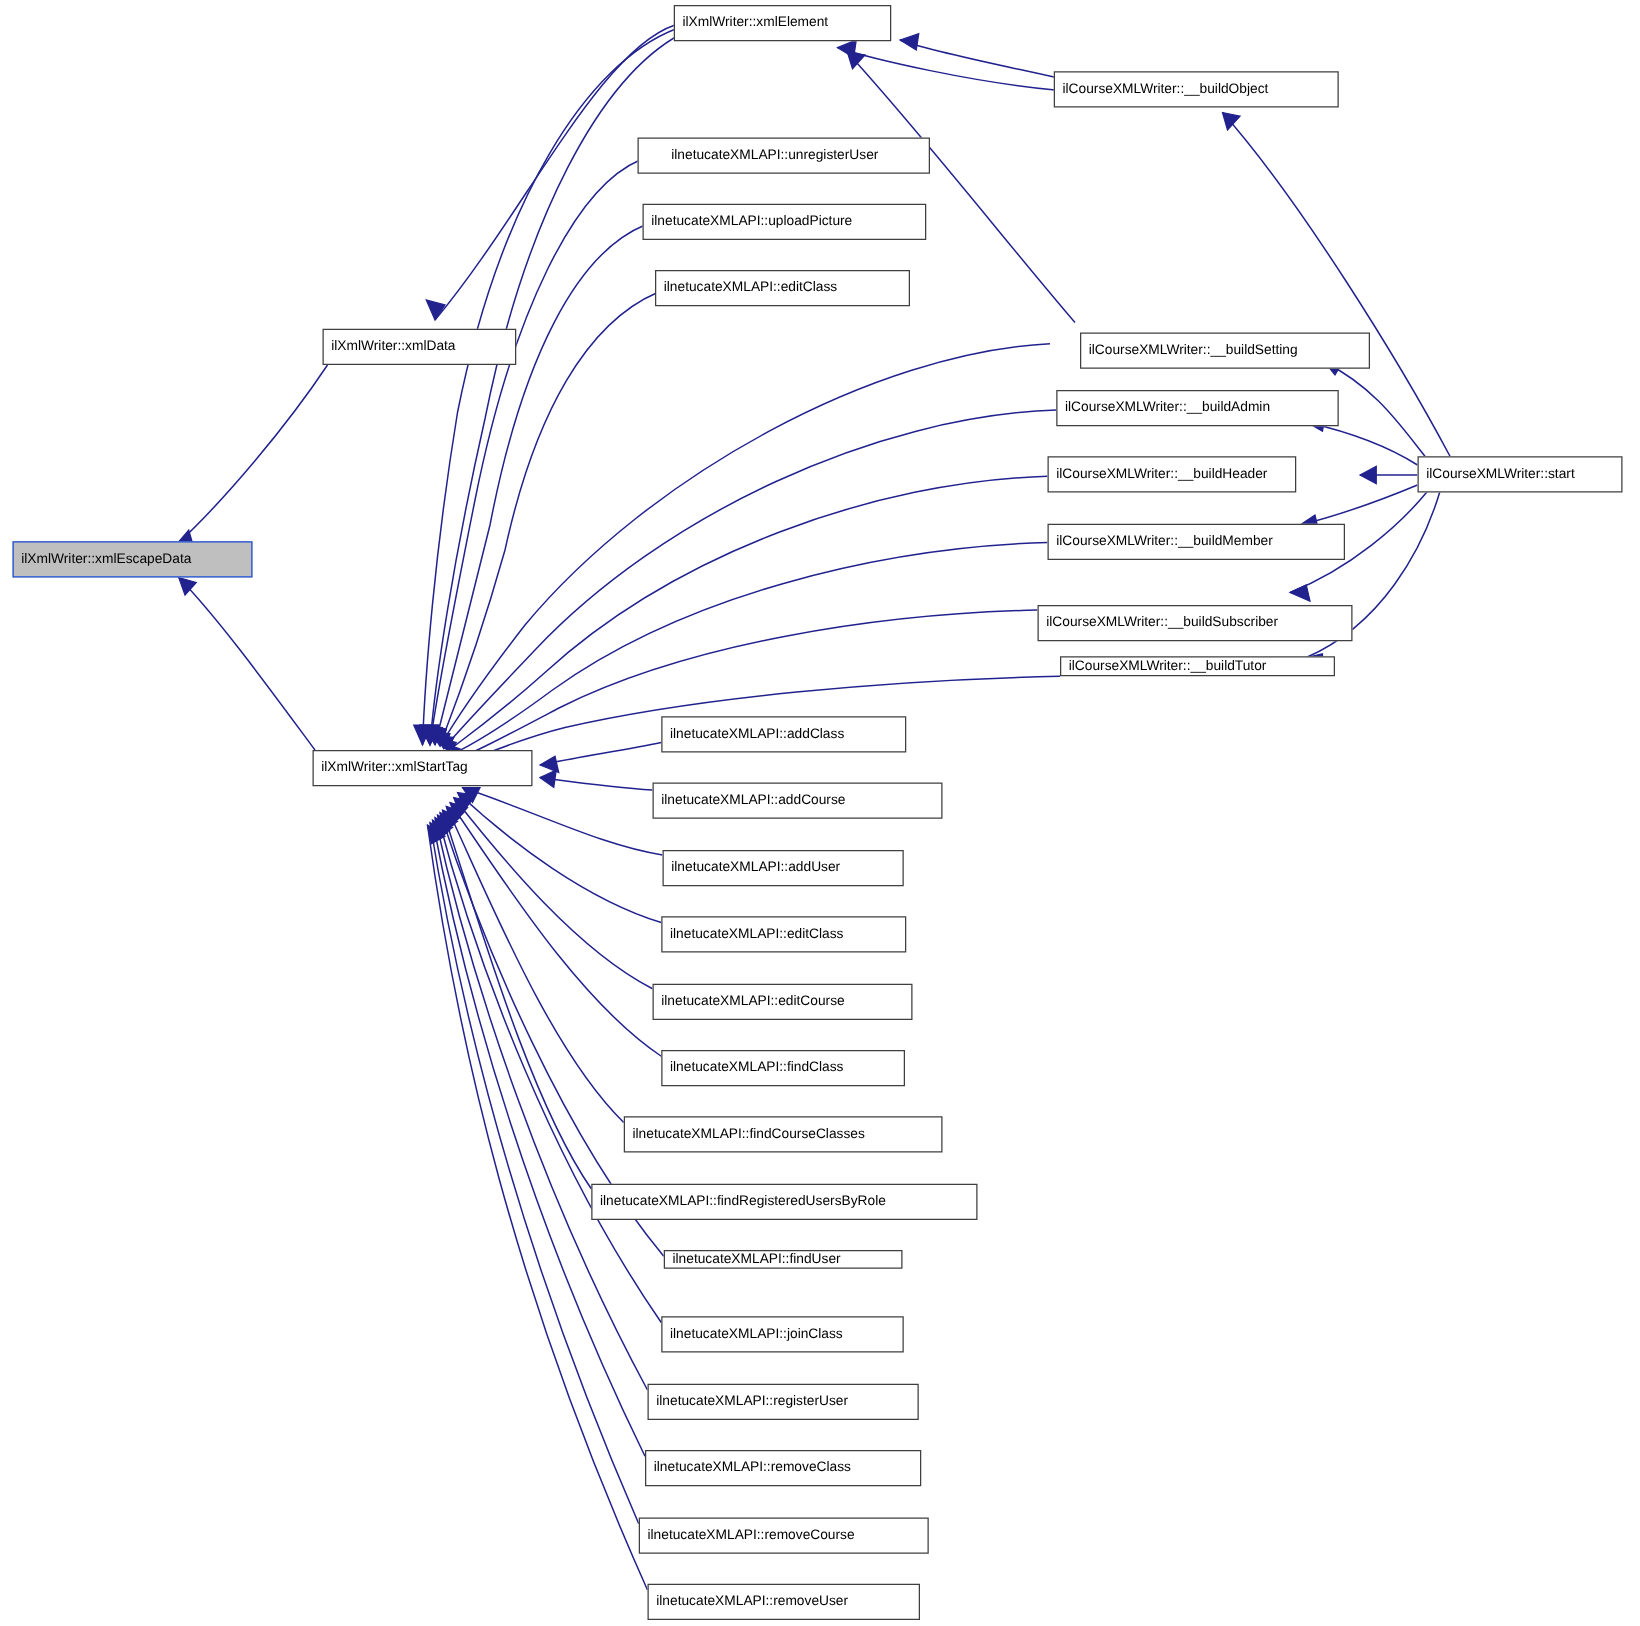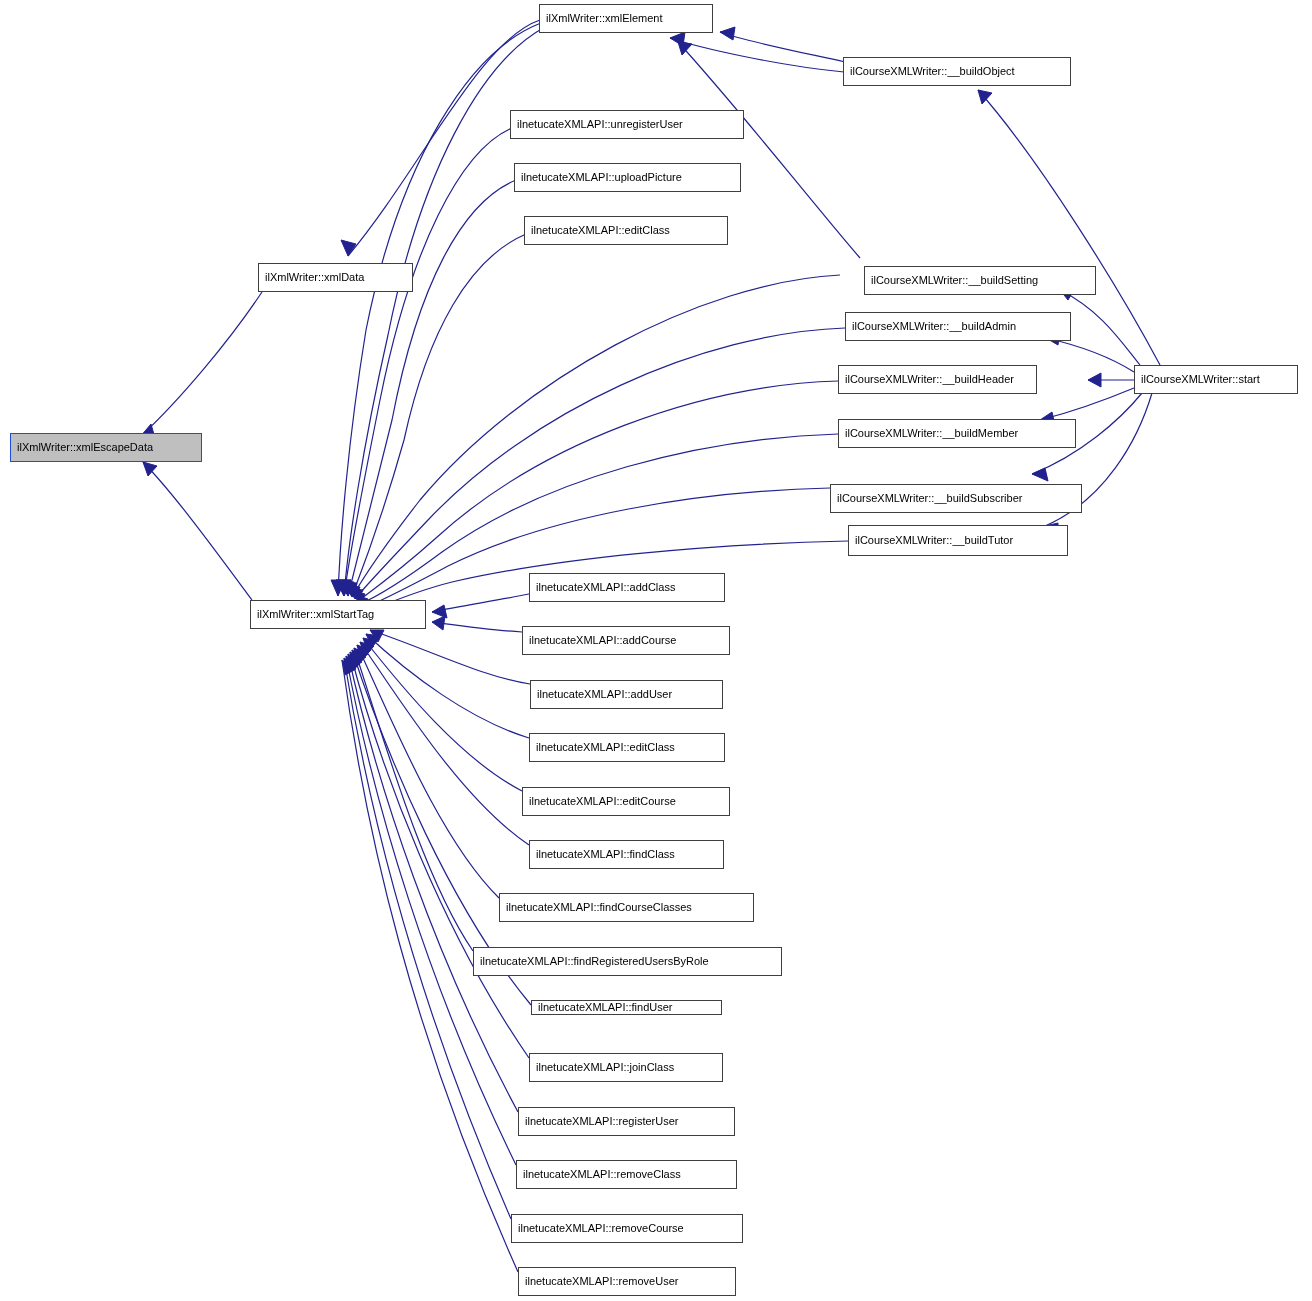--- a/index.html
+++ b/index.html
@@ -128,21 +128,21 @@
     </div>
     <div class="node" style="left: 258px; top: 263px; width: 155px; height: 29px;">
       <span class="lbl">ilXmlWriter::xmlData</span>
     </div>
     <div class="node" style="left: 250px; top: 600px; width: 176px; height: 29px;">
       <span class="lbl">ilXmlWriter::xmlStartTag</span>
     </div>
     <div class="node" style="left: 539px; top: 4px; width: 174px; height: 29px;">
       <span class="lbl">ilXmlWriter::xmlElement</span>
     </div>
-    <div class="node" style="left: 510px; top: 110px; width: 234px; height: 29px;">
+    <div class="node" style="left: 510px; top: 110px; width: 234px; height: 29px; padding-left: 20px;">
       <span class="lbl">ilnetucateXMLAPI::unregisterUser</span>
     </div>
     <div class="node" style="left: 514px; top: 163px; width: 227px; height: 29px;">
       <span class="lbl">ilnetucateXMLAPI::uploadPicture</span>
     </div>
     <div class="node" style="left: 524px; top: 216px; width: 204px; height: 29px;">
       <span class="lbl">ilnetucateXMLAPI::editClass</span>
     </div>
     <div class="node" style="left: 843px; top: 57px; width: 228px; height: 29px;">
       <span class="lbl">ilCourseXMLWriter::__buildObject</span>
@@ -155,30 +155,30 @@
     </div>
     <div class="node" style="left: 838px; top: 365px; width: 199px; height: 29px;">
       <span class="lbl">ilCourseXMLWriter::__buildHeader</span>
     </div>
     <div class="node" style="left: 838px; top: 419px; width: 238px; height: 29px;">
       <span class="lbl">ilCourseXMLWriter::__buildMember</span>
     </div>
     <div class="node" style="left: 830px; top: 484px; width: 252px; height: 29px;">
       <span class="lbl">ilCourseXMLWriter::__buildSubscriber</span>
     </div>
-    <div class="node" style="left: 848px; top: 525px; width: 220px; height: 31px;">
+    <div class="node" style="left: 848px; top: 525px; width: 220px; height: 16px;">
       <span class="lbl">ilCourseXMLWriter::__buildTutor</span>
     </div>
     <div class="node" style="left: 1134px; top: 365px; width: 164px; height: 29px;">
       <span class="lbl">ilCourseXMLWriter::start</span>
     </div>
     <div class="node" style="left: 529px; top: 573px; width: 196px; height: 29px;">
       <span class="lbl">ilnetucateXMLAPI::addClass</span>
     </div>
-    <div class="node" style="left: 522px; top: 626px; width: 208px; height: 29px;">
+    <div class="node" style="left: 522px; top: 626px; width: 232px; height: 29px;">
       <span class="lbl">ilnetucateXMLAPI::addCourse</span>
     </div>
     <div class="node" style="left: 530px; top: 680px; width: 193px; height: 29px;">
       <span class="lbl">ilnetucateXMLAPI::addUser</span>
     </div>
     <div class="node" style="left: 529px; top: 733px; width: 196px; height: 29px;">
       <span class="lbl">ilnetucateXMLAPI::editClass</span>
     </div>
     <div class="node" style="left: 522px; top: 787px; width: 208px; height: 29px;">
       <span class="lbl">ilnetucateXMLAPI::editCourse</span>

